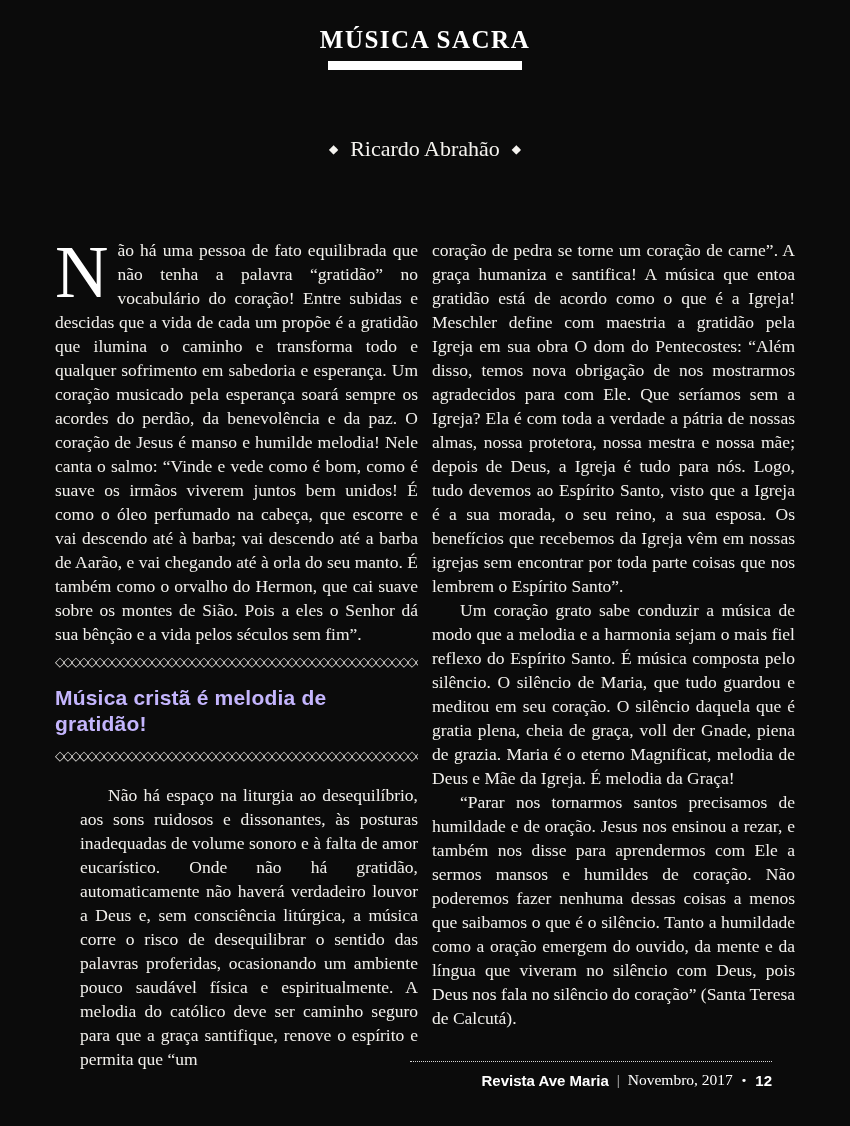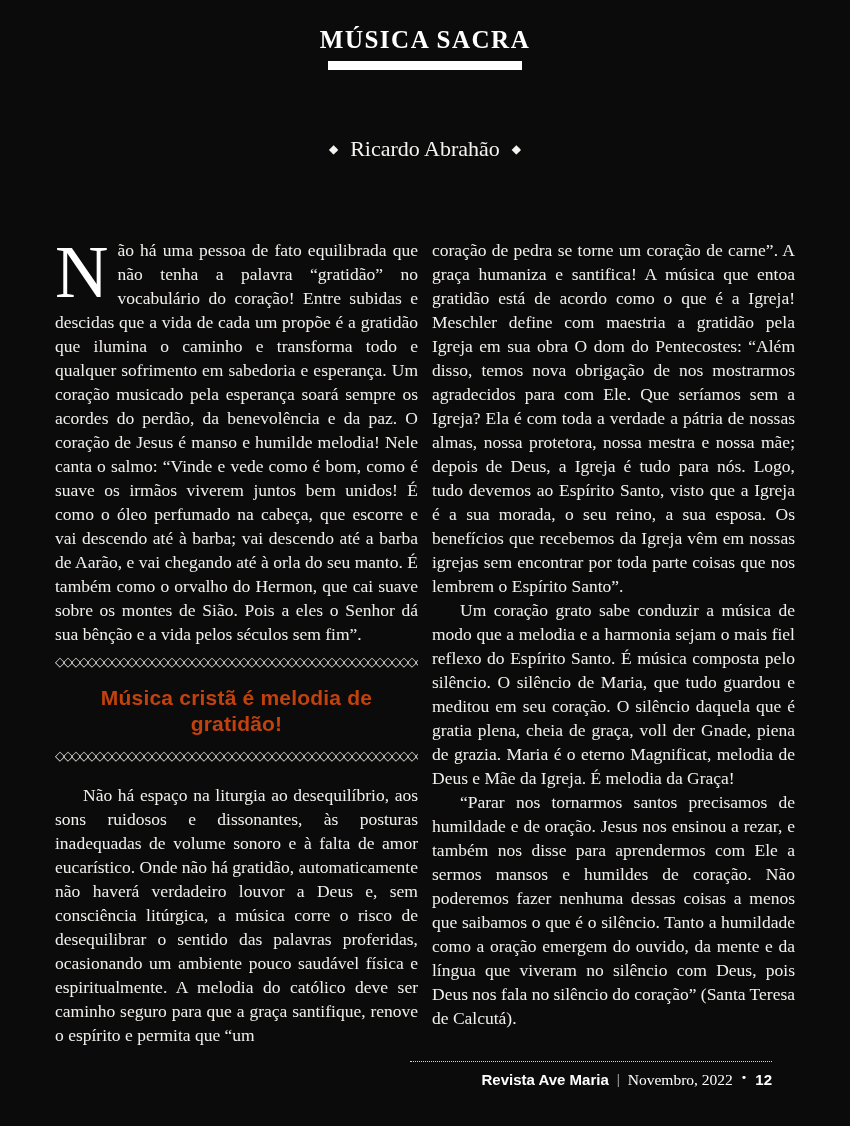--- a/index.html
+++ b/index.html
@@ -65,39 +65,39 @@
     text-align: left;
   }
   .divider-top { margin-top: 9px; }
   .divider-bottom { margin-top: 12px; }
 
   .section-heading {
     font-family: "Liberation Sans", sans-serif;
     font-weight: bold;
     font-size: 21px;
     line-height: 26px;
-    text-align: center;
+    text-align: left;
     letter-spacing: 0.2px;
     margin: 15px 0 0;
-    color: #c2410c;
+    color: #c4b5fd;
   }
-  .after-heading { margin-top: 19px; }
+  .after-heading { margin-top: 19px; margin-left: 25px; }
 
   .endmark {
     font-family: "DejaVu Sans", sans-serif;
     font-size: 15px;
     margin-left: 7px;
   }
 
   
   .footer { position: absolute; left: 410px; top: 1061px; width: 362px; }
   .footer-rule { border-top: 1px dotted #d8d8d8; height: 0; }
   .footer-text {
     margin-top: 9px;
-    display: flex; justify-content: flex-end; align-items: flex-start;
+    display: flex; justify-content: flex-end; align-items: center;
     gap: 8px; color: #ffffff; font-size: 15px; white-space: nowrap;
   }
   .footer-brand { font-family: "Liberation Sans", sans-serif; font-weight: bold; font-size: 15px; }
   .footer-sep { color: #cccccc; font-size: 15px; }
   .footer-date { font-family: "Liberation Serif", serif; font-size: 15.5px; }
   .footer-dot { font-family: "DejaVu Sans", sans-serif; font-size: 11px; }
   .footer-page { font-family: "Liberation Sans", sans-serif; font-weight: bold; font-size: 15px; }
 </style>
 </head>
 <body>
@@ -133,19 +133,19 @@
       <p class="para indent">“Parar nos tornarmos santos precisamos de humildade e de oração. Jesus nos ensinou a rezar, e também nos disse para aprendermos com Ele a sermos mansos e humildes de coração. Não poderemos fazer nenhuma dessas coisas a menos que saibamos o que é o silêncio. Tanto a humildade como a oração emergem do ouvido, da mente e da língua que viveram no silêncio com Deus, pois Deus nos fala no silêncio do coração” (Santa Teresa de Calcutá).</p>
     </div>
 
   </div>
 
   <div class="footer">
     <div class="footer-rule"></div>
     <div class="footer-text">
       <span class="footer-brand">Revista Ave Maria</span>
       <span class="footer-sep">|</span>
-      <span class="footer-date">Novembro, 2022</span>
+      <span class="footer-date">Novembro, 2017</span>
       <span class="footer-dot">•</span>
       <span class="footer-page">12</span>
     </div>
   </div>
 
 </div>
 
 </body></html>

